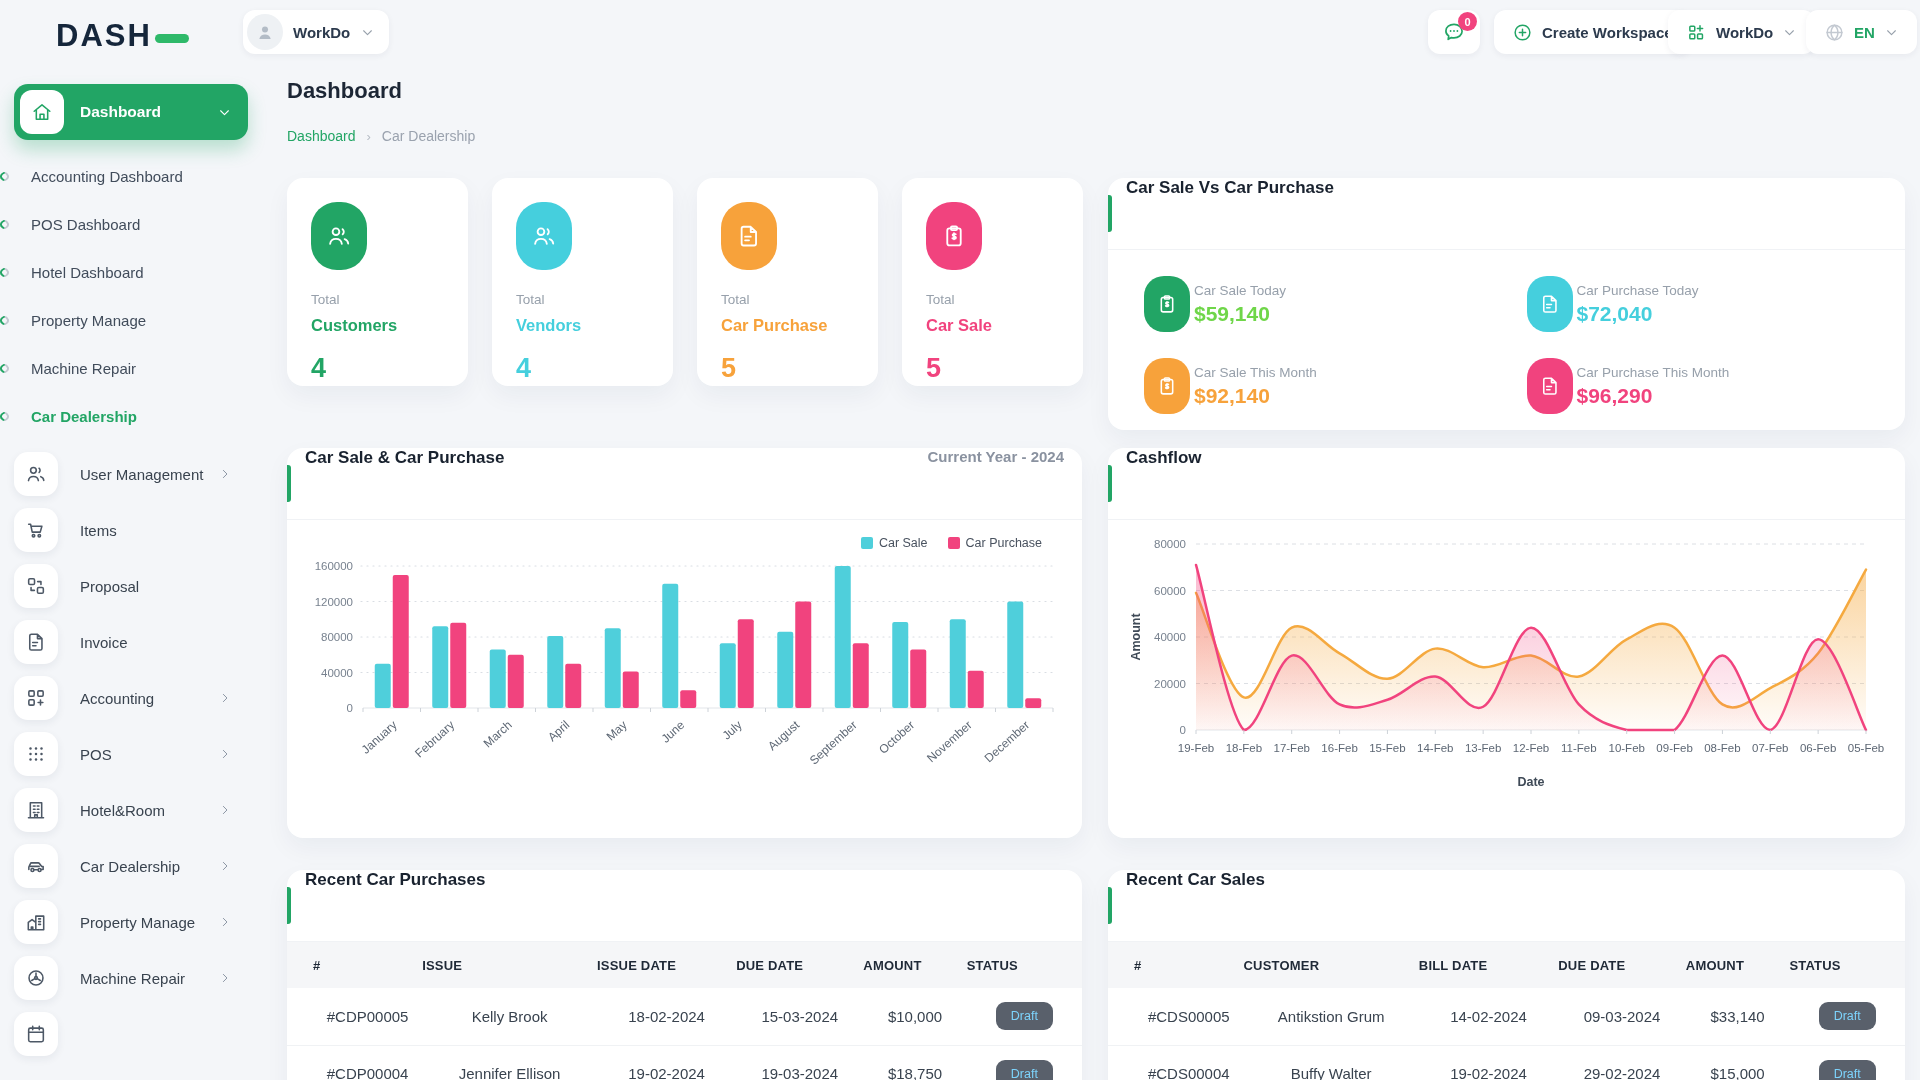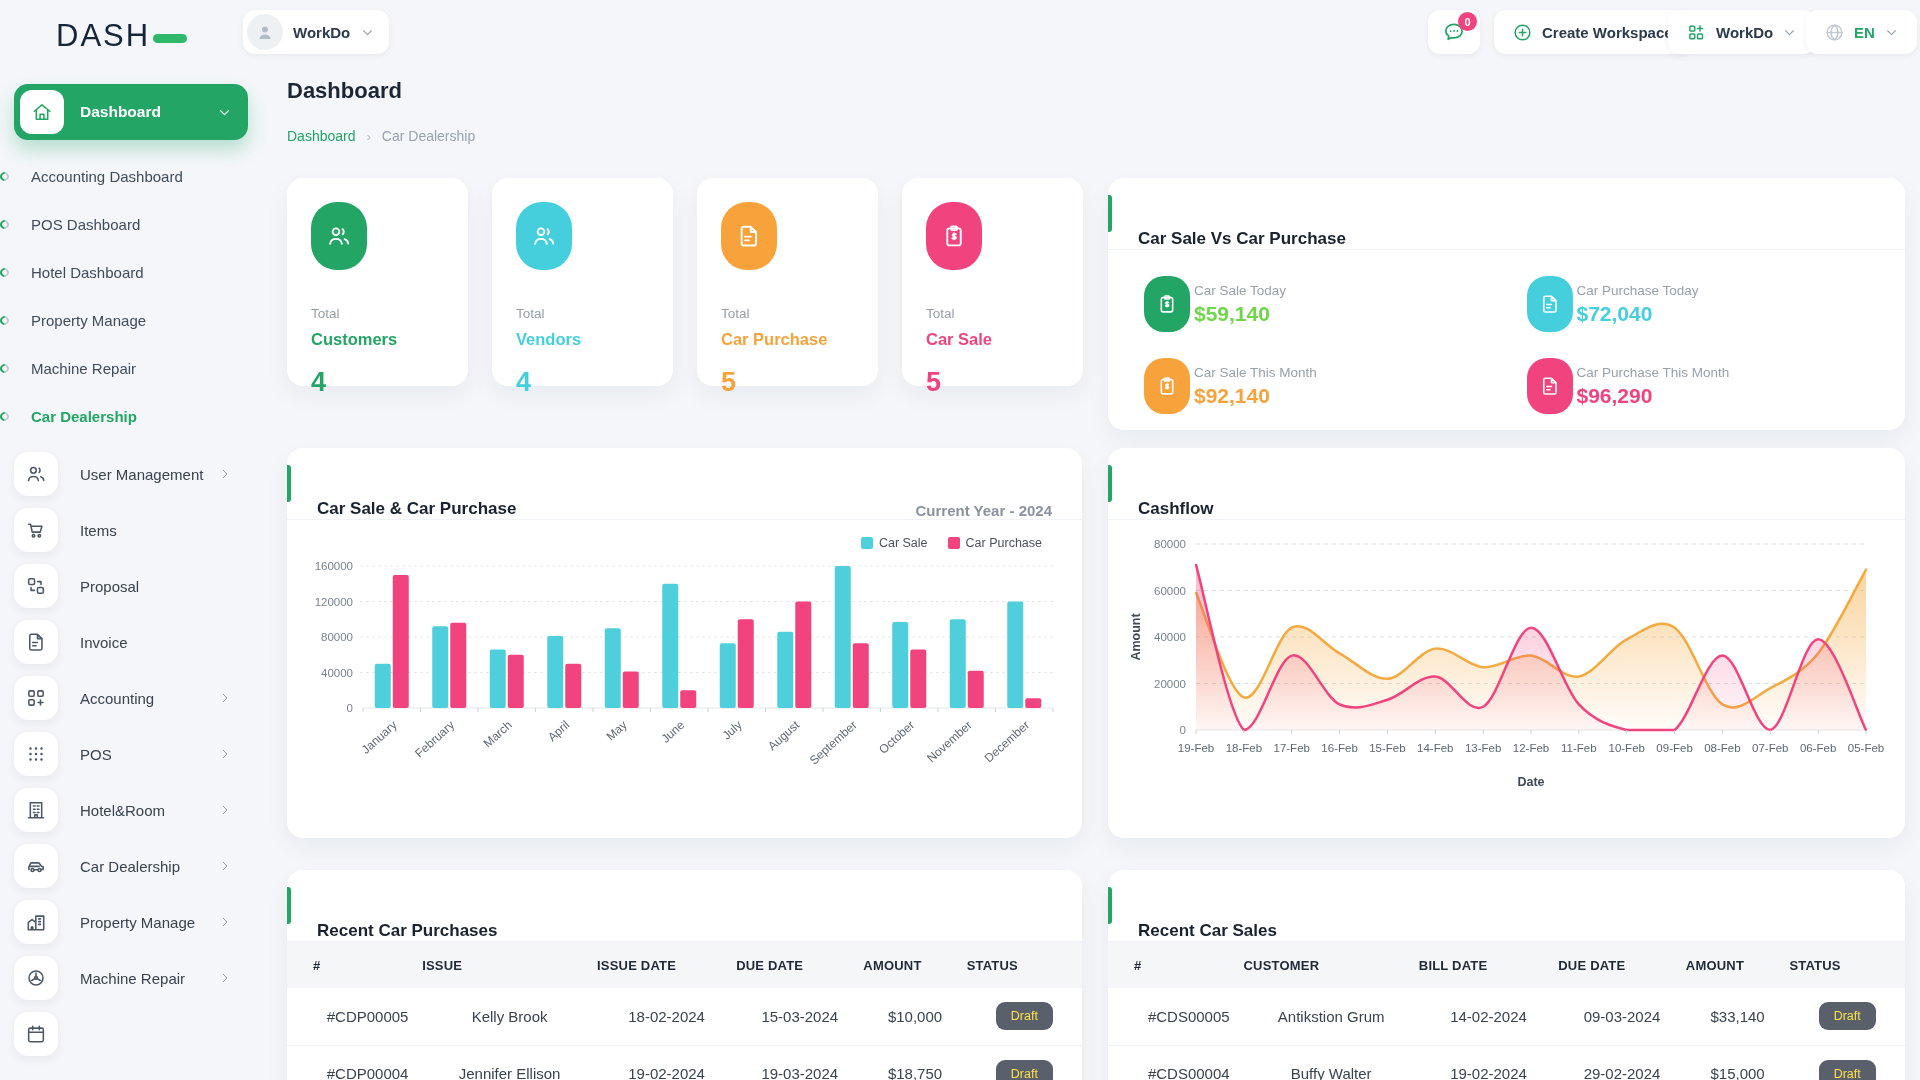--- a/index.html
+++ b/index.html
@@ -2,21 +2,21 @@
 <html><head>
 <meta charset="utf-8">
 <style>
   *{box-sizing:border-box;margin:0;padding:0}
   html,body{width:1920px;height:1080px;overflow:hidden}
   body{font-family:"Liberation Sans",sans-serif;background:#f4f6f9;color:#39434f}
   .screen{position:relative;width:1920px;height:1080px;background:#f4f6f9;overflow:hidden}
 
   
   .logo{position:absolute;left:56px;top:18px;display:flex;align-items:center;height:36px;cursor:pointer}
-  .logo .t{font-size:31px;font-weight:normal;color:#15263b;letter-spacing:2px}
+  .logo .t{font-size:31px;font-weight:bold;color:#15263b;letter-spacing:2px}
   .logo .dash{width:34px;height:9px;border-radius:5px;background:#2eb96a;margin-left:3px;margin-top:4px}
   .ws{position:absolute;left:243px;top:10px;height:44px;background:#fff;border-radius:12px;
       box-shadow:0 2px 6px rgba(30,42,60,.06);display:flex;align-items:center;padding:0 14px 0 4px;gap:10px;cursor:pointer}
   .ws .ava{width:36px;height:36px;border-radius:50%;background:#eef1f4;color:#b3bcc6;display:flex;align-items:center;justify-content:center}
   .ws .ava svg{width:22px;height:22px}
   .ws .lbl{font-size:15px;font-weight:bold;color:#2c3a4d}
   .chev{width:15px;height:15px;color:#97a0ab;display:inline-flex}
   .chev svg{width:100%;height:100%}
   .btn{position:absolute;top:10px;height:44px;background:#fff;border:none;border-radius:12px;
        box-shadow:0 2px 6px rgba(30,42,60,.06);display:flex;align-items:center;gap:9px;padding:0 18px;
@@ -55,31 +55,31 @@
 
   
   .page-title{position:absolute;left:287px;top:78px;font-size:22px;font-weight:bold;color:#1c2635}
   .crumbs{position:absolute;left:287px;top:128px;font-size:14px;display:flex;gap:11px;align-items:center}
   .crumb-link{color:#22a565;cursor:pointer}
   .crumb-sep{color:#b7bdc6;font-size:13px}
   .crumb-cur{color:#9aa2ae}
 
   
   .card{position:absolute;background:#fff;border-radius:16px;box-shadow:0 10px 24px rgba(25,40,70,.05);overflow:hidden}
-  .chead{position:relative;height:72px;display:flex;align-items:flex-end;padding:0 30px;border-bottom:1px solid #f0f2f5}
+  .chead{position:relative;height:72px;display:flex;align-items:flex-start;padding:0 18px;border-bottom:1px solid #f0f2f5}
   .chead .accent{position:absolute;left:0;top:17px;bottom:17px;width:4px;background:#22a565;border-radius:0 3px 3px 0}
   .chead h2{font-size:17px;color:#19222f}
   .chead .sub{margin-left:auto;font-size:15px;color:#8a92a0;font-weight:bold}
 
   
   #statsRow{position:absolute;left:287px;top:178px;display:flex;gap:24px}
   .stat{width:181px;height:208px;background:#fff;border-radius:16px;box-shadow:0 10px 24px rgba(25,40,70,.05);padding:24px}
   .blob{width:56px;height:68px;border-radius:26px;display:flex;align-items:center;justify-content:center;color:#fff}
   .blob svg{width:26px;height:26px}
-  .stat .cap{margin-top:36px;font-size:13.5px;color:#97a0ab}
+  .stat .cap{margin-top:22px;font-size:13.5px;color:#97a0ab}
   .stat .lbl{margin-top:9px;font-size:16.5px;font-weight:bold}
   .stat .val{margin-top:18px;font-size:27px;font-weight:bold}
 
   
   #svpCard{left:1108px;top:178px;width:797px;height:252px}
   .svp-grid{padding:26px 36px;display:grid;grid-template-columns:1fr 1fr;row-gap:26px;column-gap:40px}
   .svp-item{display:flex;align-items:center}
   .svp-blob{width:46px;height:56px;border-radius:20px;flex:none;display:flex;align-items:center;justify-content:center;color:#fff}
   .svp-blob svg{width:22px;height:22px}
   .svp-txt{margin-left:4px}
@@ -96,21 +96,21 @@
   #cashSvg{position:absolute;left:16px;top:82px}
 
   
   #purchCard{left:287px;top:870px;width:795px;height:246px}
   #salesCard{left:1108px;top:870px;width:797px;height:246px}
   table{width:100%;border-collapse:collapse}
   th{background:#f5f6f8;height:46px;text-align:left;font-size:13px;color:#1f2937;letter-spacing:.2px}
   td{height:57px;font-size:15px;color:#39434f;border-top:1px solid #f0f2f4;text-align:center}
   tbody tr:first-child td{border-top:none}
   th:first-child,td:first-child{padding-left:26px}
-  .badge{display:inline-block;background:#59606b;color:#fde047;font-size:12.5px;padding:7px 15px;border-radius:9px}
+  .badge{display:inline-block;background:#59606b;color:#7dd3fc;font-size:12.5px;padding:7px 15px;border-radius:9px}
   svg{display:block}
   svg.ln{fill:none;stroke:currentColor;stroke-width:1.7;stroke-linecap:round;stroke-linejoin:round}
 </style>
 </head>
 <body>
 
 <div class="screen">
 
   <div class="logo">
     <span class="t">DASH</span>

